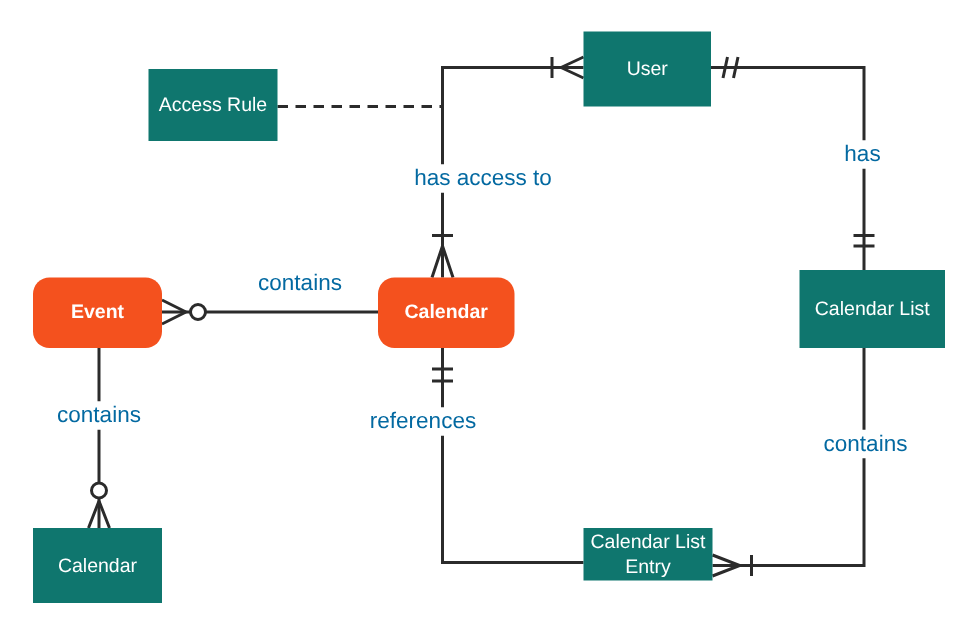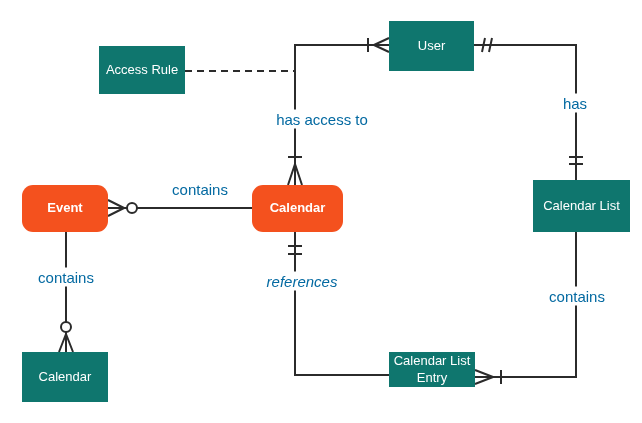--- a/index.html
+++ b/index.html
@@ -111,14 +111,14 @@
   <span class="rel-label" style="left:200px;top:189px;">contains</span>
 
   <span class="rel-label" style="left:66px;top:277px;">contains</span>
 
   <span class="rel-label" style="left:296px;top:119px;margin-left:26px;">has access to</span>
 
   <span class="rel-label" style="left:575px;top:103px;">has</span>
 
   <span class="rel-label" style="left:577px;top:296px;">contains</span>
 
-  <span class="rel-label" style="left:302px;top:281px;font-style:italic;">references</span>
+  <span class="rel-label" style="left:282px;top:281px;">references</span>
 </div>
 
 </body></html>

